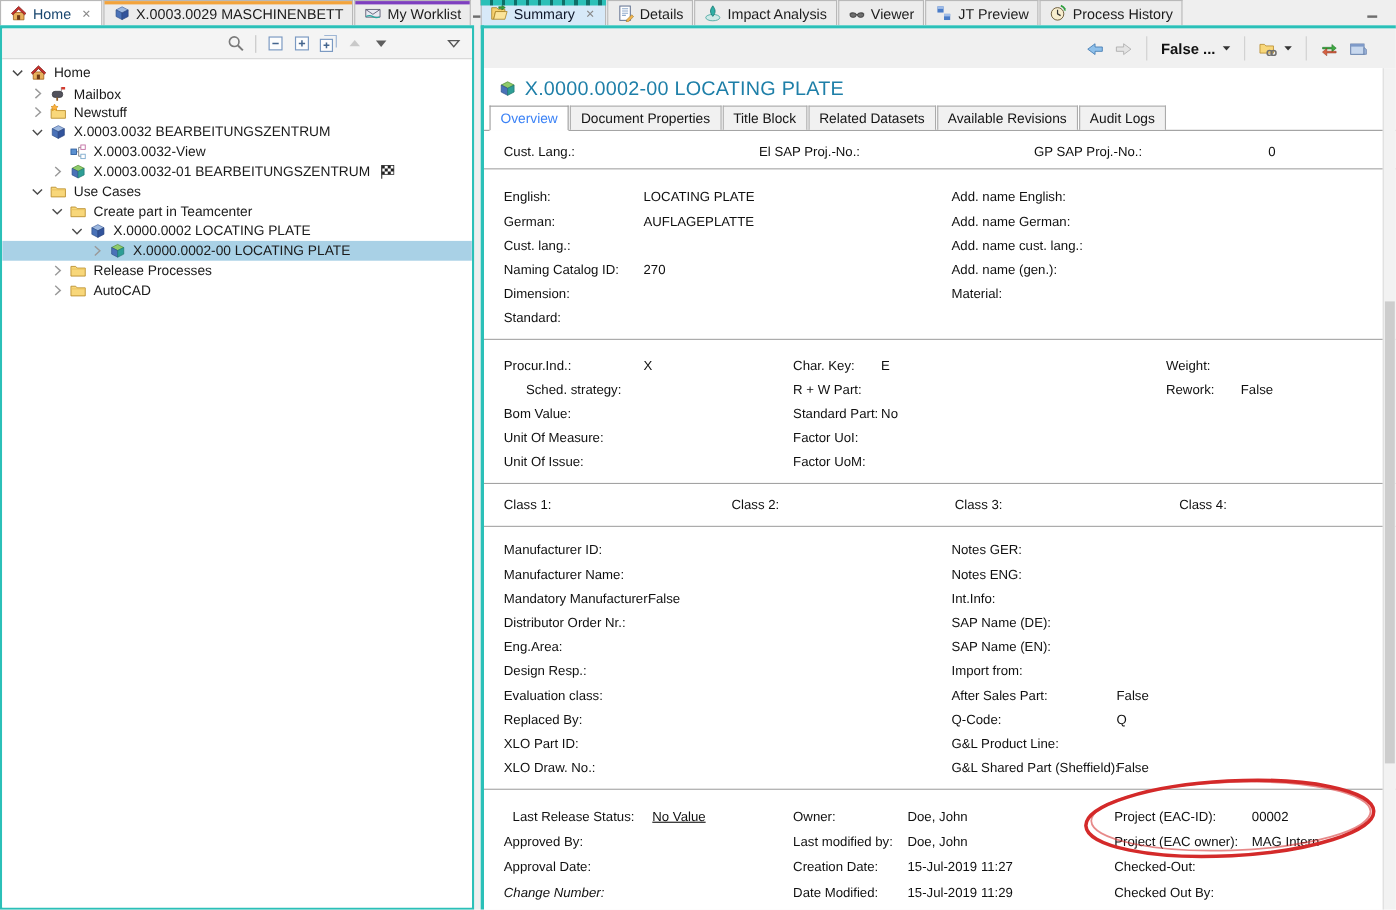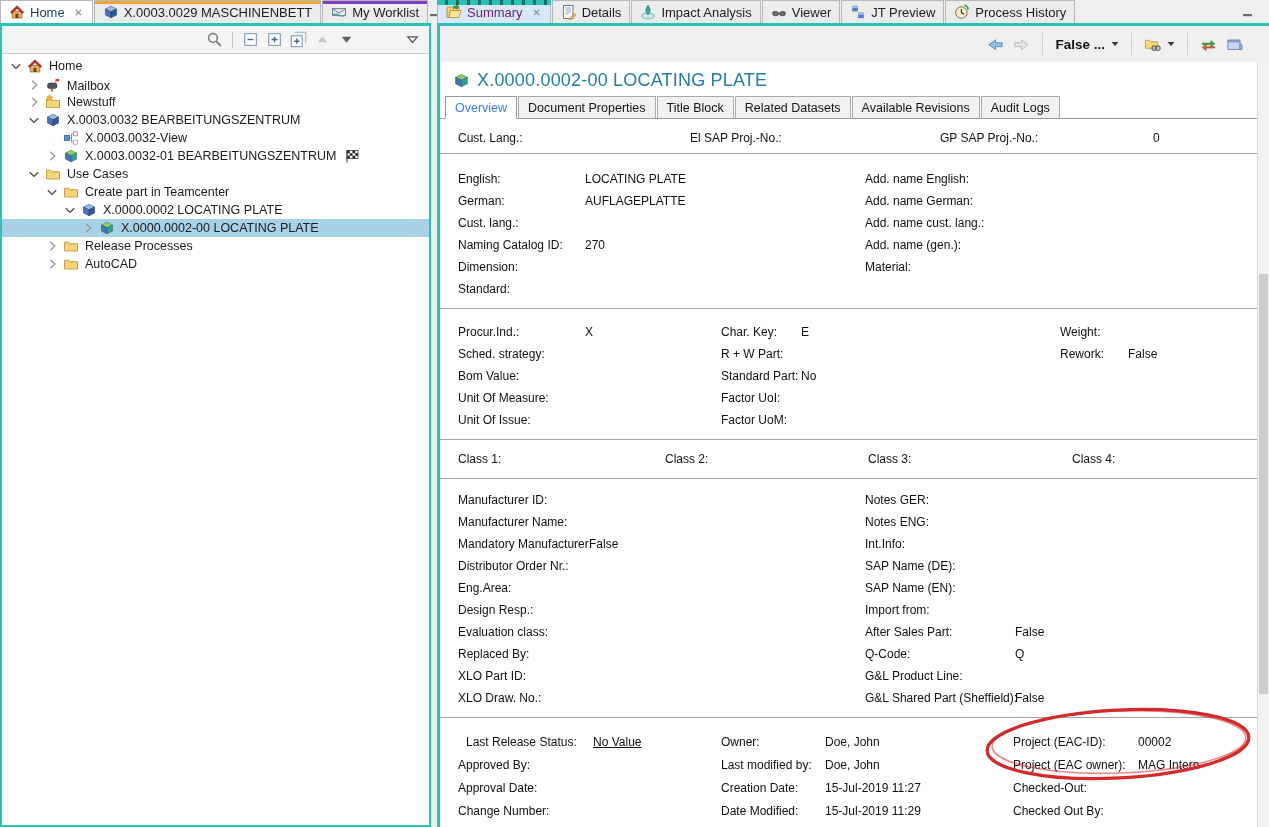--- a/index.html
+++ b/index.html
@@ -10,21 +10,21 @@
 
   
   .tabbar{position:absolute;top:0;height:23px;display:flex;align-items:stretch;background:#EFEFEF;}
   .tabbar.left{left:0;width:431px;}
   .tabbar.right{left:437px;width:832px;}
   .tab{display:flex;align-items:center;gap:5px;padding:0 8px;background:#ECECEC;
        border:1px solid #B8B8B8;border-bottom:none;margin-right:1px;font-size:13px;color:#1c1c1c;
        position:relative;white-space:nowrap;box-sizing:border-box;}
   .tab.active{background:#FFFFFF;color:#17456E;}
   .tab .topstripe{position:absolute;left:0;top:0;right:0;height:3px;}
-  .tab.active-editor{background:#D7E9F8;color:#701a75;text-align:right;}
+  .tab.active-editor{background:#D7E9F8;color:#0f172a;text-align:right;}
   .tab .dragstripe{position:absolute;left:-1px;top:-1px;right:-1px;height:5px;
        background:repeating-linear-gradient(90deg,#2BC0B8 0 8px,#0E6E68 8px 11px);}
   .winbtns{margin-left:auto;display:flex;align-items:center;gap:12px;padding-right:14px;}
   .winbtn{width:13px;height:12px;display:inline-flex;}
 
   
   .lpanel{position:absolute;left:0;top:23px;width:431px;height:804px;box-sizing:border-box;
           border:2px solid #2BC0B8;border-top:3px solid #2BC0B8;background:#fff;
           display:flex;flex-direction:column;}
   .tree-toolbar{height:27px;flex:none;background:#F4F4F4;border-bottom:1px solid #CFCFCF;
@@ -579,21 +579,21 @@
                 <span class="fval"></span>
               </div>
             </div>
           </div>
           <div class="sect" style="height: 130px;">
             <div class="scol" style="left: 18px; top: 12px;">
               <div class="frow" style="height: 22px;">
                 <span class="flabel" style="width: 127px;">Procur.Ind.:</span>
                 <span class="fval">X</span>
               </div>
-              <div class="frow" style="height: 22px;">
+              <div class="frow" style="height: 22px; text-align: center;">
                 <span class="flabel" style="width: 127px;">Sched. strategy:</span>
                 <span class="fval"></span>
               </div>
               <div class="frow" style="height: 22px;">
                 <span class="flabel" style="width: 127px;">Bom Value:</span>
                 <span class="fval"></span>
               </div>
               <div class="frow" style="height: 22px;">
                 <span class="flabel" style="width: 127px;">Unit Of Measure:</span>
                 <span class="fval"></span>
@@ -756,21 +756,21 @@
               </div>
               <div class="frow" style="height: 23px;">
                 <span class="flabel" style="width: 127px;">Approved By:</span>
                 <span class="fval"></span>
               </div>
               <div class="frow" style="height: 23px;">
                 <span class="flabel" style="width: 127px;">Approval Date:</span>
                 <span class="fval"></span>
               </div>
               <div class="frow" style="height: 23px;">
-                <span class="flabel" style="width: 127px;">Change Number:</span>
+                <span class="flabel" style="width: 127px; font-style: italic;">Change Number:</span>
                 <span class="fval"></span>
               </div>
               <div class="frow" style="height: 23px;">
                 <span class="flabel" style="width: 127px;">Valid From:</span>
                 <span class="fval"></span>
               </div>
             </div>
             <div class="scol" style="left: 281px; top: 12px;">
               <div class="frow" style="height: 23px;">
                 <span class="flabel" style="width: 104px;">Owner:</span>

